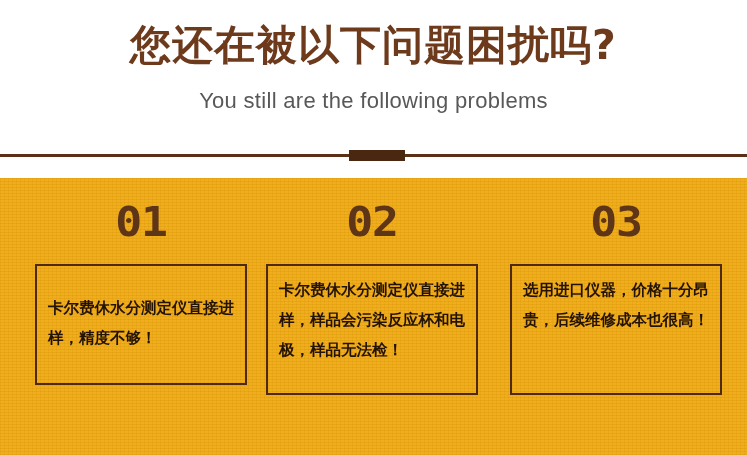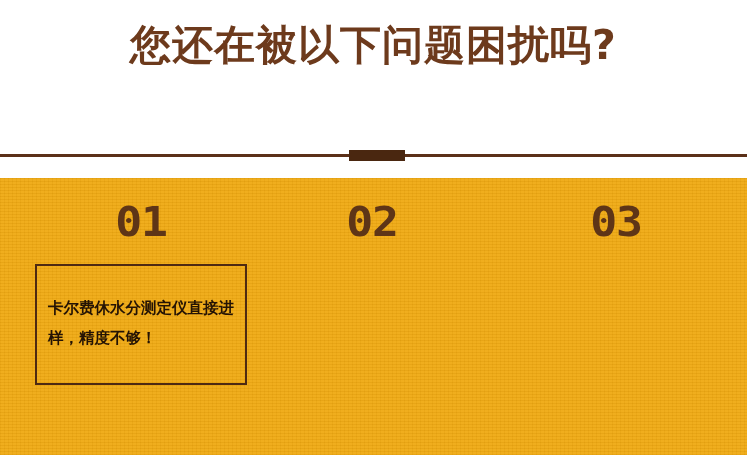--- a/index.html
+++ b/index.html
@@ -165,40 +165,47 @@
 </style>
 </head>
 <body>
 
 <div id="page">
 
   <div class="header">
 
     <div class="title-cn">您还在被以下问题困扰吗?</div>
 
+    <div class="title-en">You still are the following problems</div>
 
     <div class="divider-wrap">
       <div class="divider-rule"></div>
       <div class="divider-block"></div>
     </div>
 
   </div>
 
   <div class="panel">
 
     <div class="column col-1">
       <div class="num">01</div>
       <div class="box box-1">
         <div class="box-text">卡尔费休水分测定仪直接进样，精度不够！</div>
       </div>
     </div>
 
     <div class="column col-2">
       <div class="num">02</div>
+      <div class="box box-2">
+        <div class="box-text">卡尔费休水分测定仪直接进样，样品会污染反应杯和电极，样品无法检！</div>
+      </div>
     </div>
 
     <div class="column col-3">
       <div class="num">03</div>
+      <div class="box box-3">
+        <div class="box-text">选用进口仪器，价格十分昂贵，后续维修成本也很高！</div>
+      </div>
     </div>
 
   </div>
 
 </div>
 
 </body></html>

